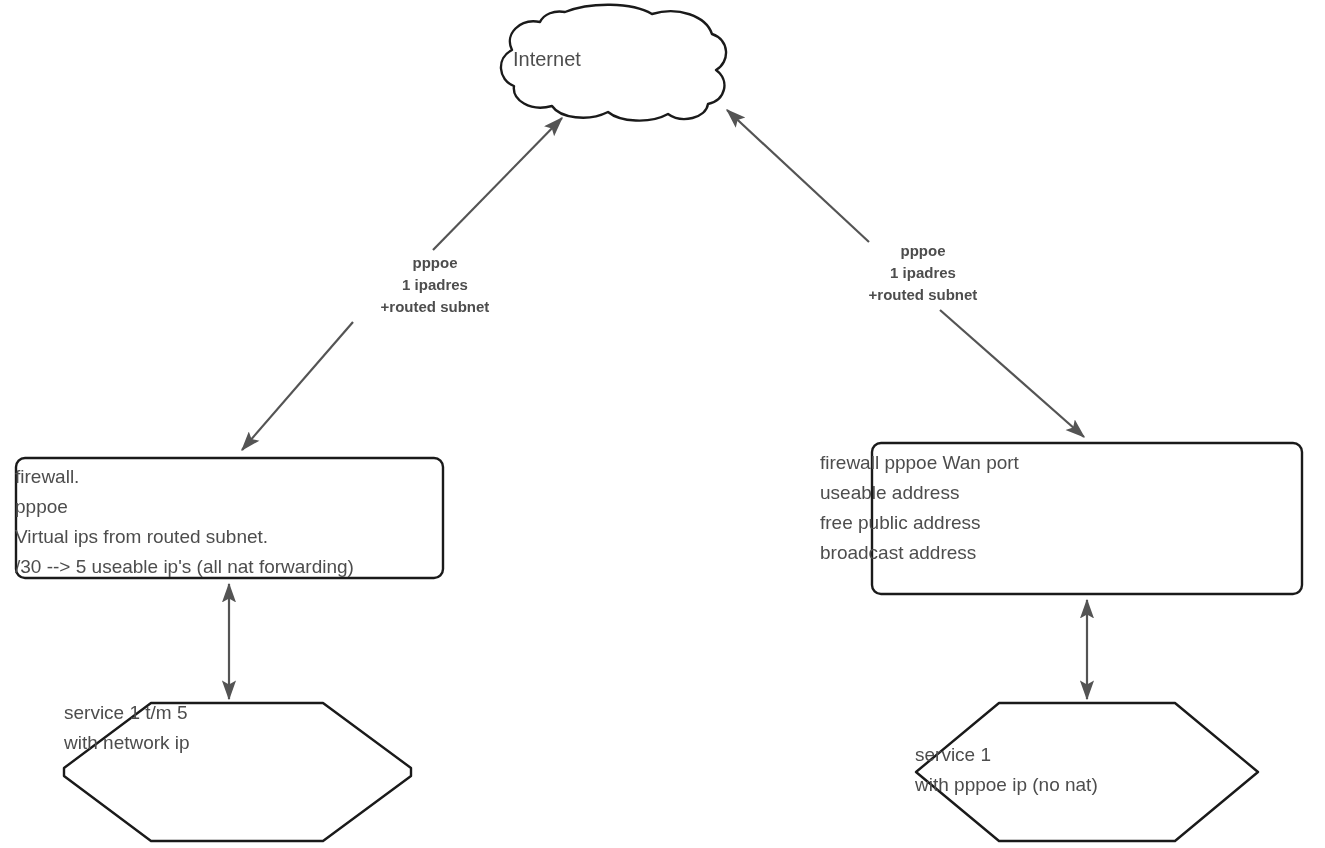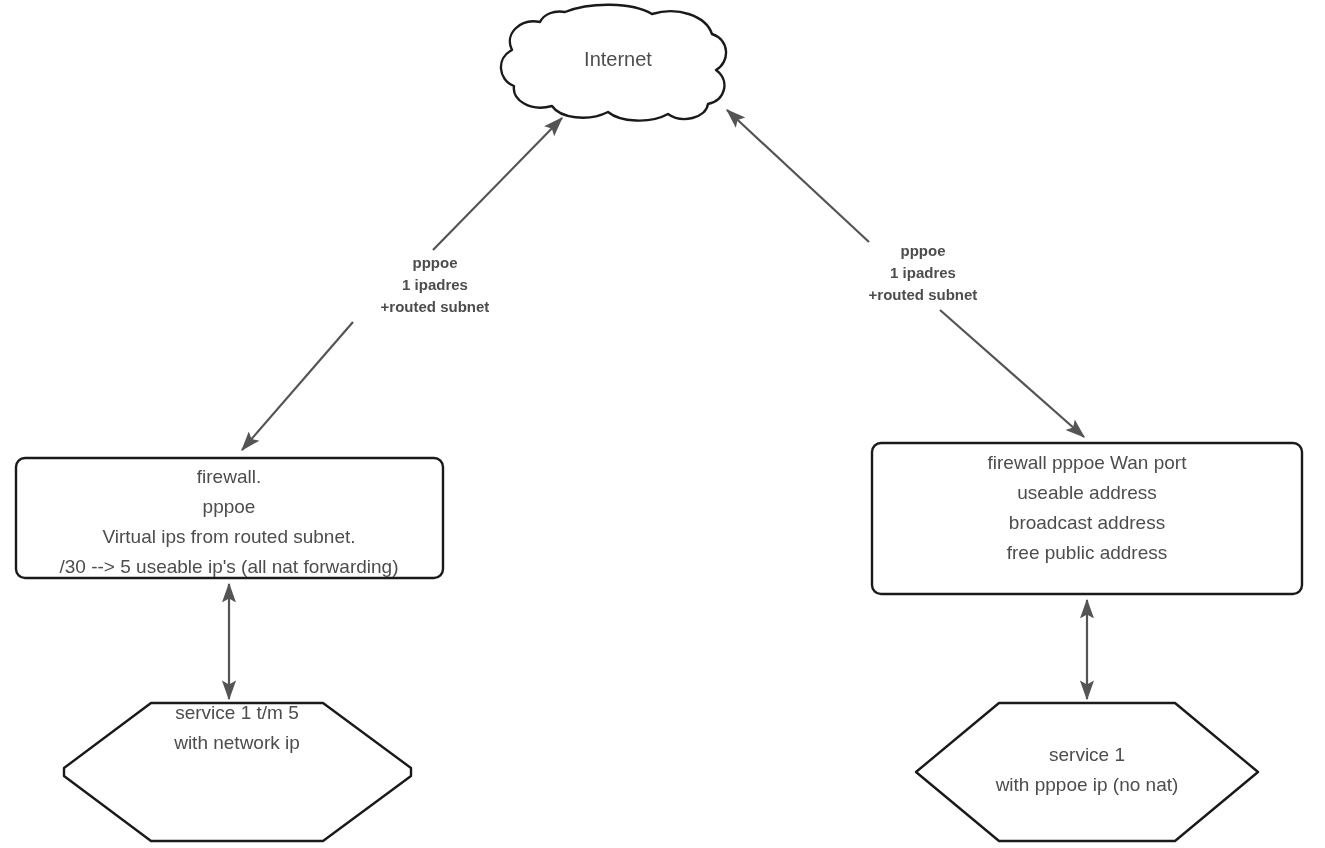--- a/index.html
+++ b/index.html
@@ -20,21 +20,21 @@
   }
   #diagram-svg {
     position: absolute;
     left: 0;
     top: 0;
     width: 1325px;
     height: 848px;
   }
   .node-text {
     position: absolute;
-    text-align: center;
+    text-align: left;
     color: #4d4d4d;
     font-family: "Liberation Sans", sans-serif;
     font-size: 19px;
     line-height: 30px;
     white-space: nowrap;
     pointer-events: none;
   }
   .edge-label {
     position: absolute;
     text-align: center;
@@ -54,21 +54,21 @@
     line-height: 26px;
   }
   
   #left-firewall-text {
     left: 15px;
     top: 462px;
     width: 428px;
   }
   
   #right-firewall-text {
-    left: 872px;
+    left: 820px;
     top: 448px;
     width: 430px;
   }
   
   #left-service-text {
     left: 64px;
     top: 698px;
     width: 346px;
   }
   
@@ -160,22 +160,22 @@
   <div class="node-text" id="left-firewall-text">
     <span class="txt-line">firewall.</span>
     <span class="txt-line">pppoe</span>
     <span class="txt-line">Virtual ips from routed subnet.</span>
     <span class="txt-line">/30 --&gt;  5 useable ip's (all nat forwarding)</span>
   </div>
 
   <div class="node-text" id="right-firewall-text">
     <span class="txt-line">firewall pppoe Wan port</span>
     <span class="txt-line">useable address</span>
+    <span class="txt-line">free public address</span>
     <span class="txt-line">broadcast address</span>
-    <span class="txt-line">free public address</span>
   </div>
 
   <div class="node-text" id="left-service-text">
     <span class="txt-line">service 1 t/m 5</span>
     <span class="txt-line">with network ip</span>
   </div>
 
   <div class="node-text" id="right-service-text">
     <span class="txt-line">service 1</span>
     <span class="txt-line">with pppoe ip (no nat)</span>

